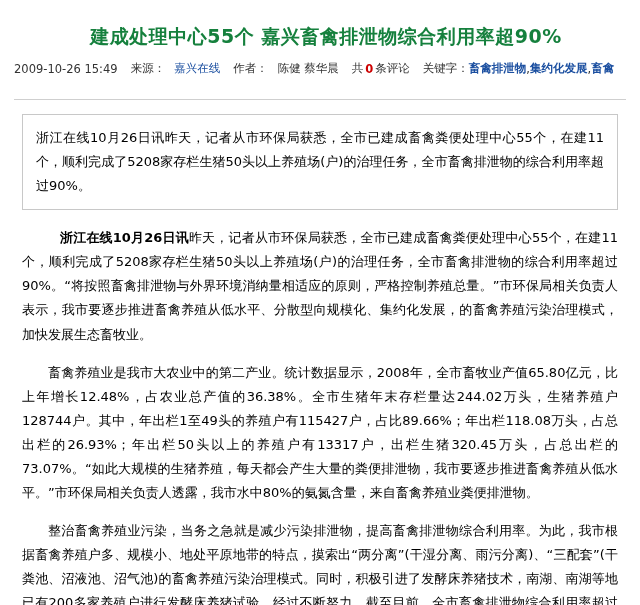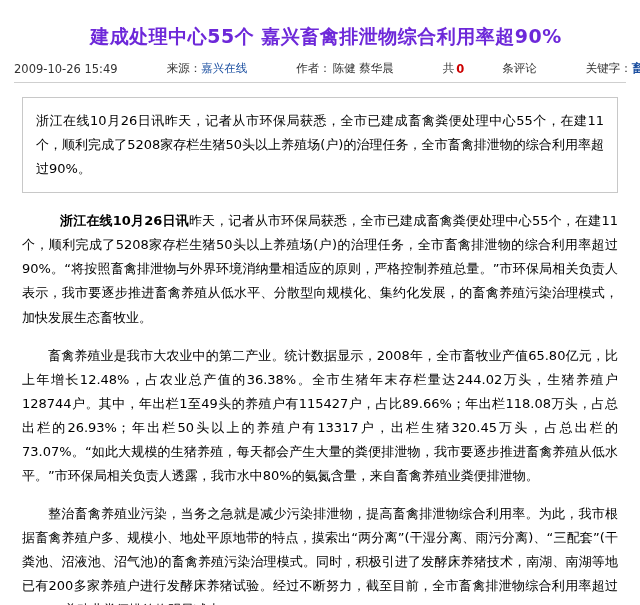--- a/index.html
+++ b/index.html
@@ -17,54 +17,53 @@
   .page {
     width: 640px;
     height: 605px;
     box-sizing: border-box;
     position: relative;
     background: #ffffff;
   }
   .article-title {
     font-size: 19px;
     font-weight: bold;
-    color: #6d28d9;
+    color: #15803d;
     text-align: center;
     padding: 12px 8px 0 20px;
     letter-spacing: 0.5px;
     line-height: 1.25;
   }
   .meta-bar {
     margin: 9px 14px 0 14px;
-    padding-bottom: 6px;
+    padding-bottom: 23px;
     border-bottom: 1px solid #cfcfcf;
     font-size: 11.5px;
     color: #333333;
     display: flex;
     flex-wrap: nowrap;
     align-items: center;
     white-space: nowrap;
   }
   .meta-item {
     margin-right: 13px;
     display: inline-flex;
     align-items: center;
   }
   .meta-label {
     color: #333333;
-    margin-left: 36px;
   }
   .meta-value {
     color: #333333;
-    margin-left: 2px;
+    margin-left: 10px;
   }
   .meta-link {
     color: #1b4fa0;
     text-decoration: none;
-    margin-left: 0;
+    margin-left: 9px;
   }
   .comment-count {
     color: #cc0000;
     font-weight: bold;
     padding: 0 2px;
   }
   .keyword-links a {
     color: #1b4fa0;
     text-decoration: none;
     font-weight: bold;

